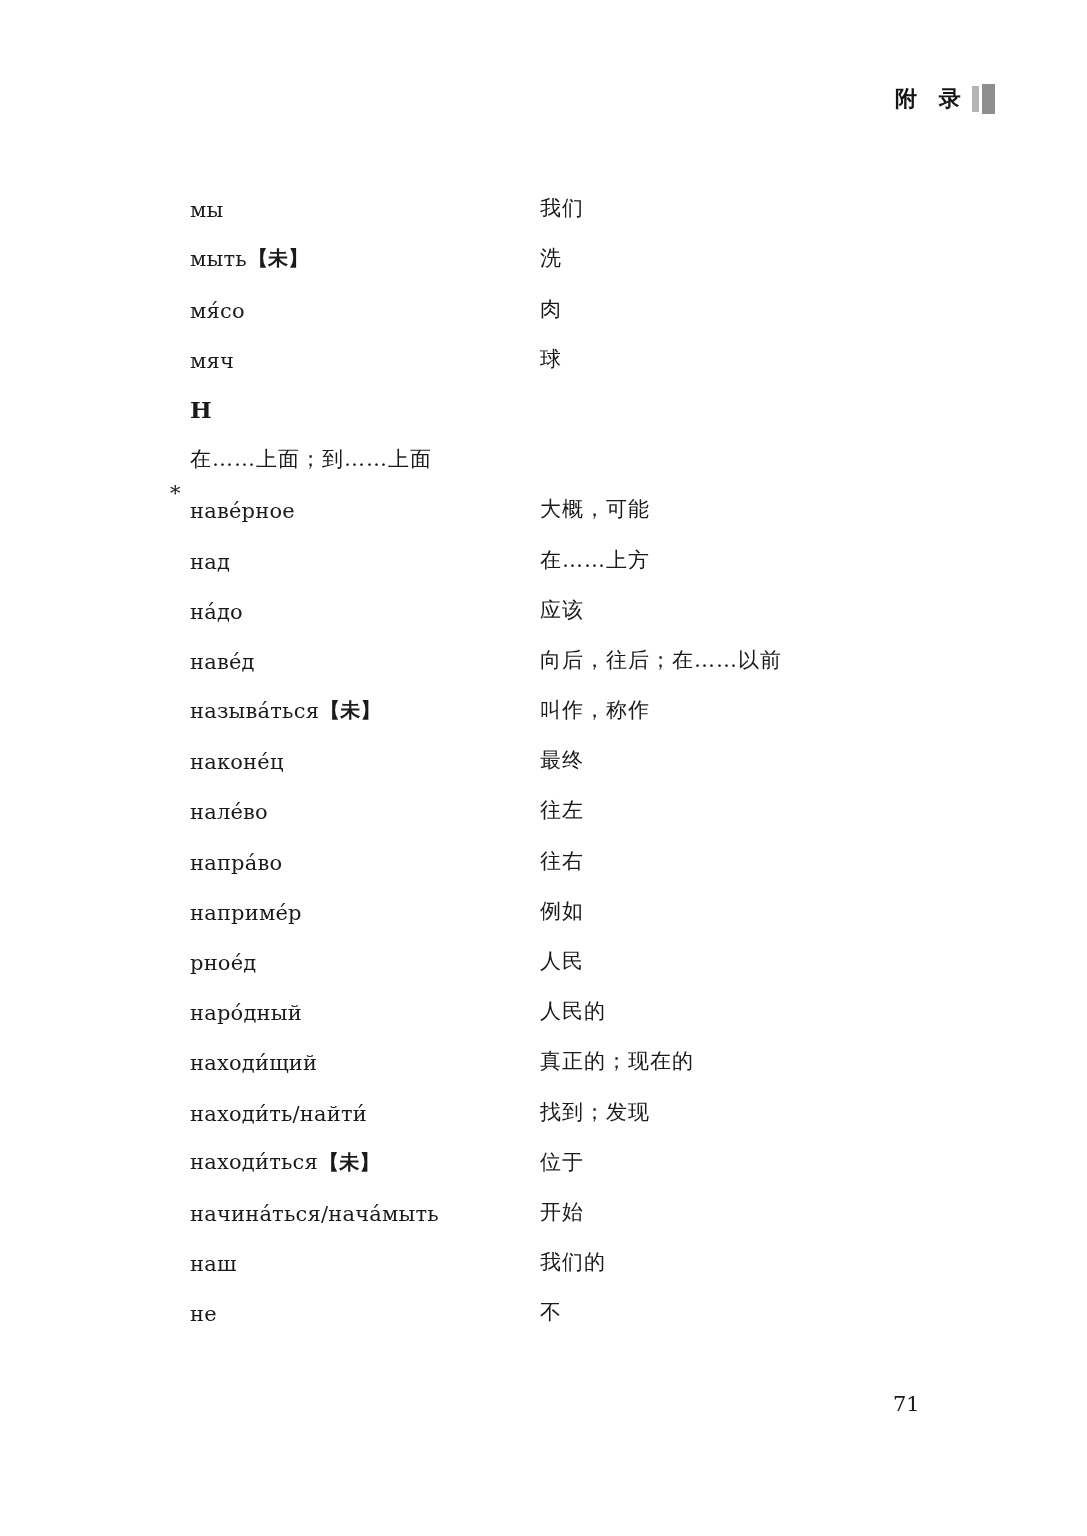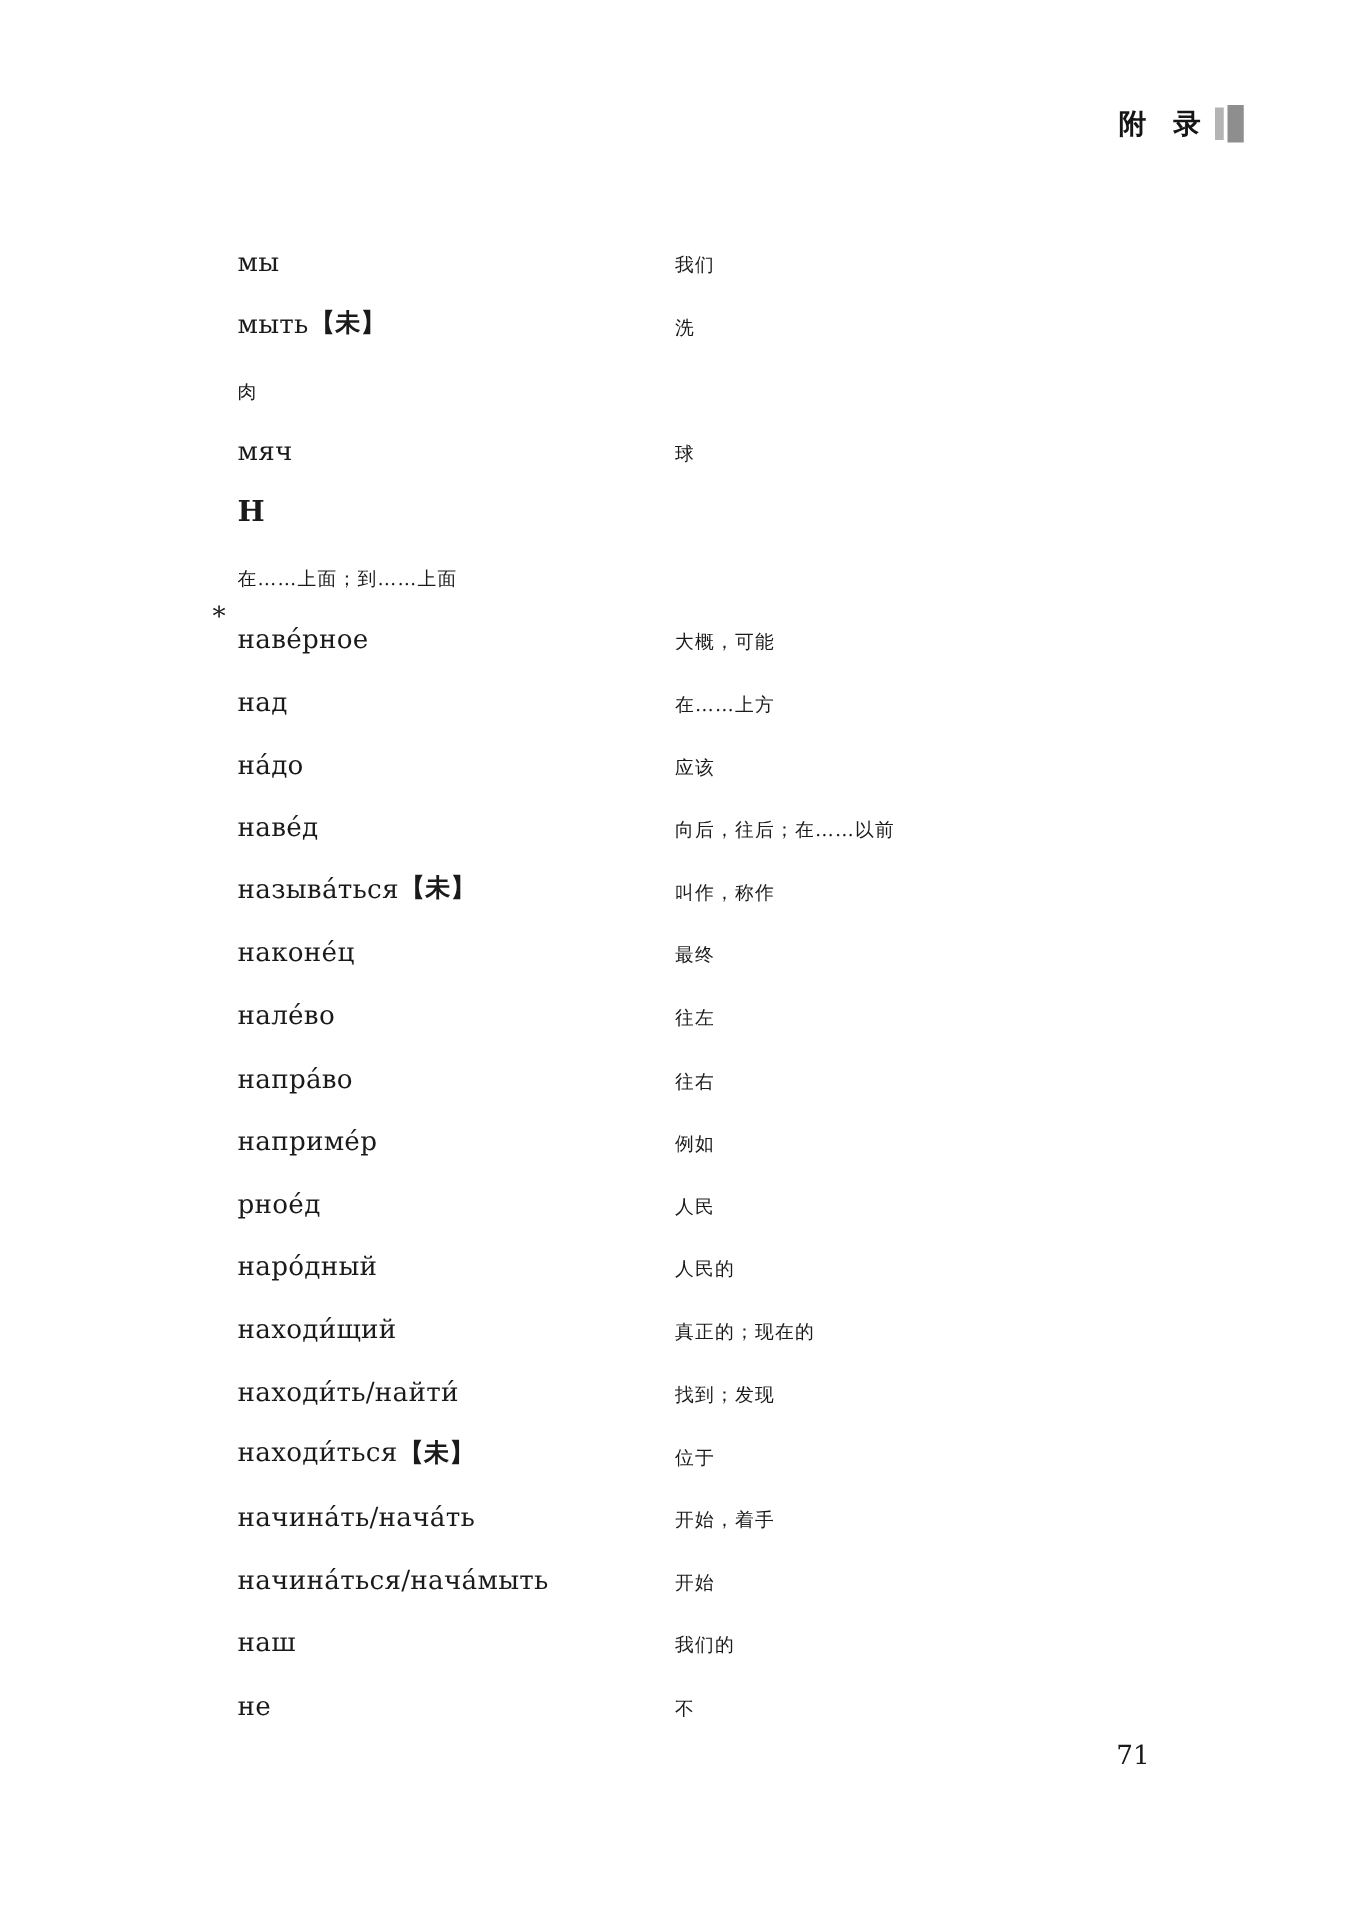--- a/index.html
+++ b/index.html
@@ -79,21 +79,21 @@
   }
   .aspect-marker {
     font-family: "DejaVu Sans", "Liberation Sans", sans-serif;
     font-weight: bold;
     font-size: 20px;
     margin-left: 1px;
     white-space: nowrap;
   }
   .aspect-marker:empty { display: none; }
   .zh-cell {
-    font-size: 15px;
+    font-size: 21px;
     letter-spacing: 1px;
     white-space: nowrap;
   }
   .vocab-row.section .ru-cell {
     font-weight: bold;
     font-size: 23px;
   }
   
   .page-number {
     position: absolute;
@@ -130,20 +130,24 @@
     <span class="star"></span>
     <span class="ru-cell">
       <span>мыть</span>
       <span class="aspect-marker">【未】</span>
     </span>
     <span class="zh-cell">洗</span>
   </div>
 
   <div class="vocab-row">
     <span class="star"></span>
+    <span class="ru-cell">
+      <span>мя́со</span>
+
+    </span>
     <span class="zh-cell">肉</span>
   </div>
 
   <div class="vocab-row">
     <span class="star"></span>
     <span class="ru-cell">
       <span>мяч</span>
 
     </span>
     <span class="zh-cell">球</span>
@@ -282,28 +286,20 @@
 
   <div class="vocab-row">
     <span class="star"></span>
     <span class="ru-cell">
       <span>находи́ться</span>
       <span class="aspect-marker">【未】</span>
     </span>
     <span class="zh-cell">位于</span>
   </div>
 
-  <div class="vocab-row">
-    <span class="star"></span>
-    <span class="ru-cell">
-      <span>начина́ть/нача́ть</span>
-
-    </span>
-    <span class="zh-cell">开始，着手</span>
-  </div>
 
   <div class="vocab-row">
     <span class="star"></span>
     <span class="ru-cell">
       <span>начина́ться/нача́мыть</span>
 
     </span>
     <span class="zh-cell">开始</span>
   </div>
 

